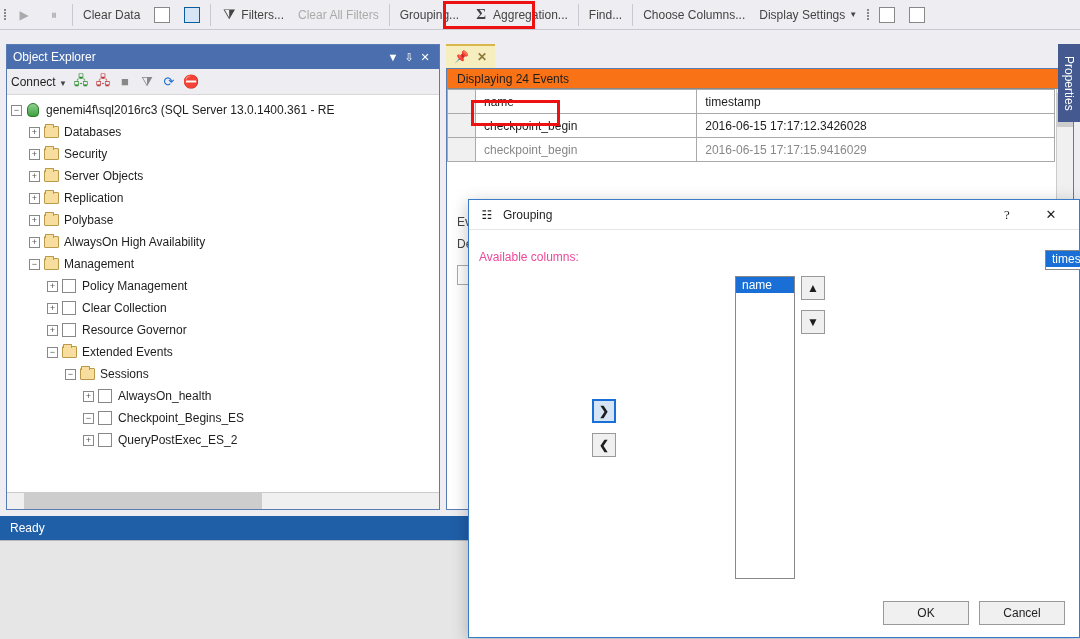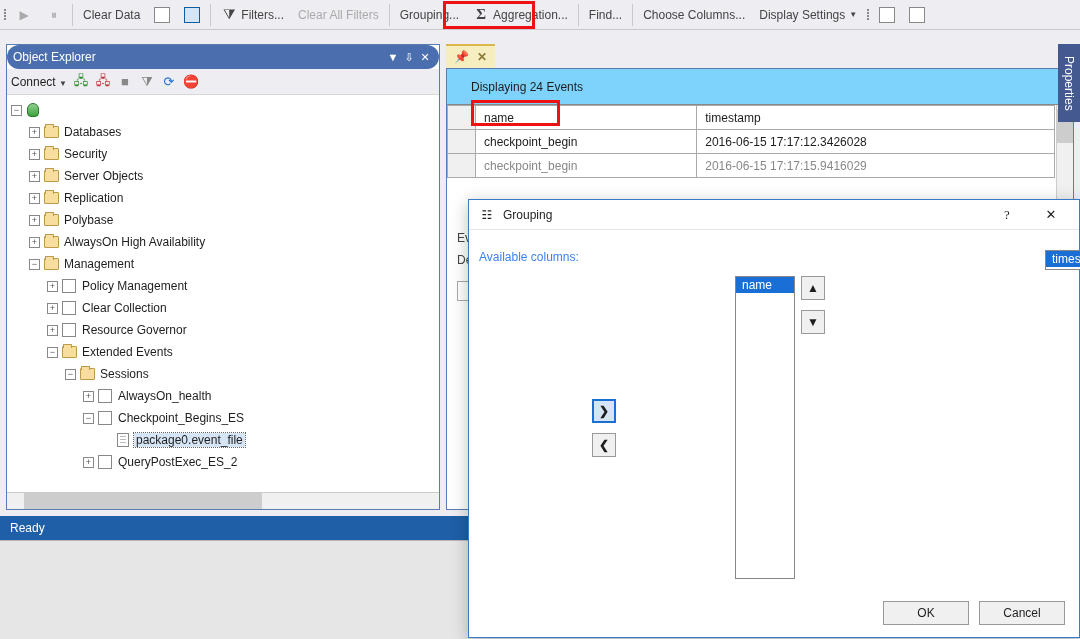--- a/index.html
+++ b/index.html
@@ -64,21 +64,20 @@
     background: #fff;
   }
   .oe-title {
     height: 24px;
     background: #4b6eaf;
     color: #fff;
     display: flex;
     align-items: center;
     padding: 0 6px;
     font-size: 12px;
-    border-radius: 12px;
   }
   .oe-title .spacer { flex: 1; }
   .oe-title .ticon { width: 16px; height:16px; display:flex;align-items:center;justify-content:center;color:#fff;font-size:11px;cursor:default; }
   .oe-toolbar {
     height: 26px;
     display: flex;
     align-items: center;
     padding: 12px 4px;
     gap: 6px;
     border-bottom: 1px solid #d8d8d8;
@@ -136,26 +135,26 @@
   .tab .close { color:#8a7a3a; font-weight:bold; cursor:default; }
   .tab .pin { color:#8a7a3a; }
   .event-area {
     flex:1;
     background:#fff;
     border:1px solid #597db2;
     display:flex;flex-direction:column;
     overflow:hidden;
   }
   .event-caption {
-    height:36px;
+    height:20px;
     display:flex;align-items:center;
-    padding:0 24px;
+    padding:0 10px;
     font-size:12px;
     border-bottom:1px solid #888;
-    background:#7dd3fc;
+    background:#f97316;
   }
   .grid {
     position:relative;
   }
   .grid table { border-collapse:collapse; width: calc(100% - 18px); }
   .grid th, .grid td {
     border:1px solid #aaa;
     padding:4px 8px;
     text-align:left;
     font-weight:normal;
@@ -214,21 +213,21 @@
   .dlg-title .wbtn { width:36px;height:24px;display:flex;align-items:center;justify-content:center;font-size:13px;cursor:default;}
   .dlg-title .help { font-family:serif; }
   .dlg-body {
     flex:1;
     display:grid;
     grid-template-columns: 250px 60px 238px 44px;
     grid-template-rows: 20px 1fr;
     gap:6px 6px;
     padding:20px 10px 10px 10px;
   }
-  .col-label { font-size:12px; color:#3b82f6; }
+  .col-label { font-size:12px; color:#ec4899; }
   .listbox {
     border:1px solid #888; background:#fff; overflow:auto;
     font-size:12px;
   }
   .listitem { padding:1px 6px; }
   .listitem.sel { background:#1a6fd6; color:#fff; }
   .btncol { display:flex; flex-direction:column; align-items:center; justify-content:center; gap:10px; }
   .movebtn, .arrbtn {
     width:24px;height:24px;border:1px solid #999;background:#f0f0f0;display:flex;align-items:center;justify-content:center;font-weight:bold;cursor:default;
   }
@@ -326,20 +325,21 @@
       <span class="ico" style="color:#888">⧩</span>
       <span class="ico" style="color:#1a6fd6">⟳</span>
       <span class="ico" style="color:#b33">⛔</span>
     </div>
     <div class="tree">
       <div class="node" style="padding-left:0px">
         <span class="twisty">−</span>
         <span class="nicon">
             <span class="db"></span>
           </span>
+        <span class="label">genemi4f\sql2016rc3 (SQL Server 13.0.1400.361 - RE</span>
       </div>
       <div class="node" style="padding-left:18px">
           <span class="twisty">+</span>
           <span class="nicon">
             <span class="folder"></span>
           </span>
           <span class="label">Databases</span>
         </div>
       <div class="node" style="padding-left:18px">
           <span class="twisty">+</span>
@@ -424,27 +424,20 @@
             <span class="special"></span>
           </span>
           <span class="label">AlwaysOn_health</span>
         </div>
       <div class="node" style="padding-left:72px">
           <span class="twisty">−</span>
           <span class="nicon">
             <span class="special"></span>
           </span>
           <span class="label">Checkpoint_Begins_ES</span>
-        </div>
-      <div class="node" style="padding-left:90px">
-          <span class="twisty empty"></span>
-          <span class="nicon">
-            <span class="page"></span>
-          </span>
-          <span class="label sel">package0.event_file</span>
         </div>
       <div class="node" style="padding-left:72px">
           <span class="twisty">+</span>
           <span class="nicon">
             <span class="special"></span>
           </span>
           <span class="label">QueryPostExec_ES_2</span>
         </div>
     </div>
     <div class="oe-scroll">

